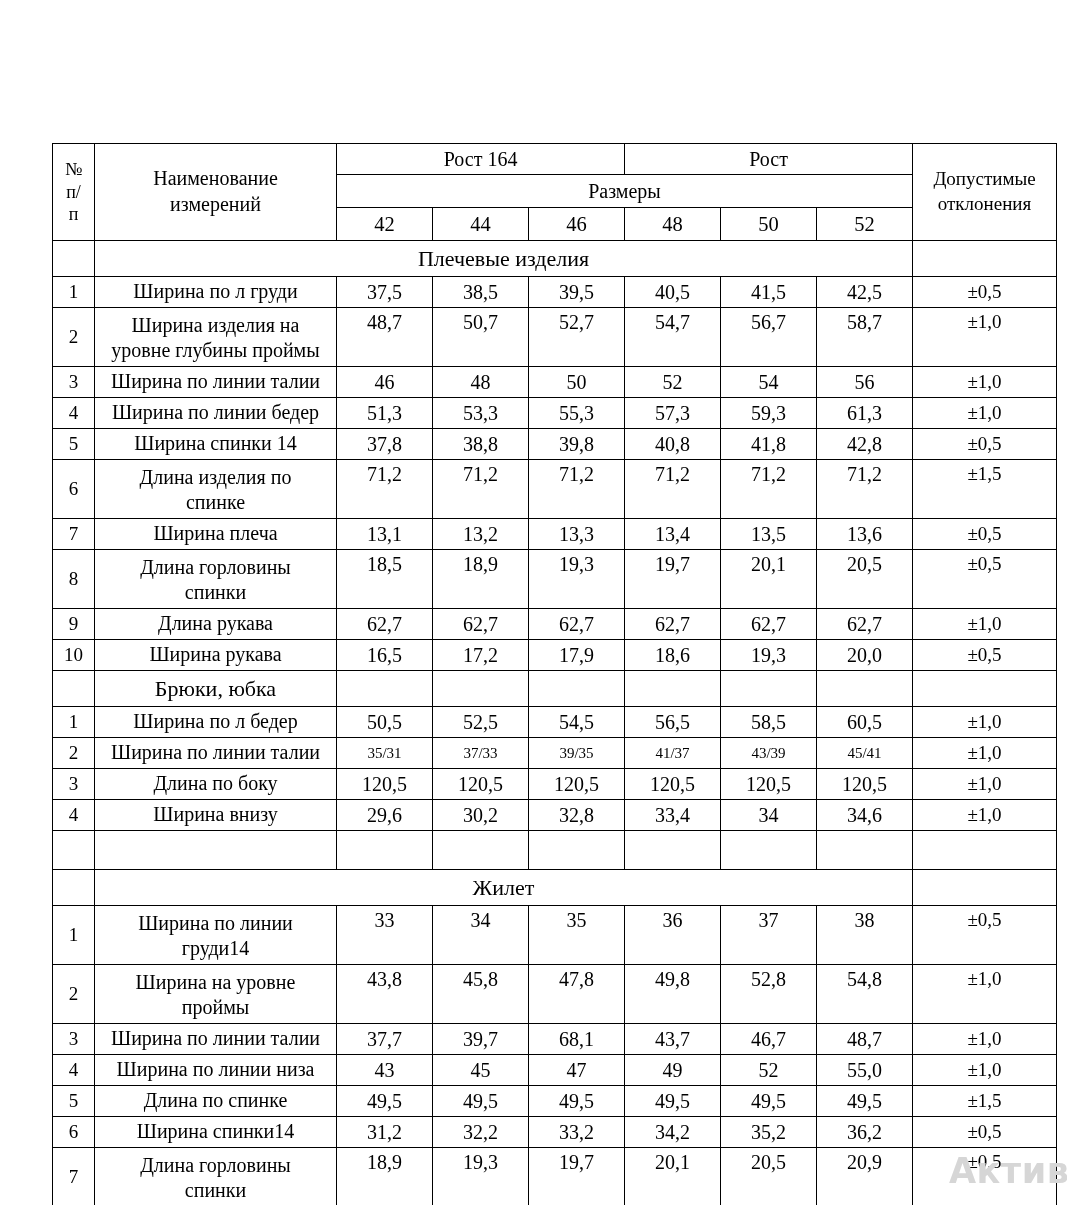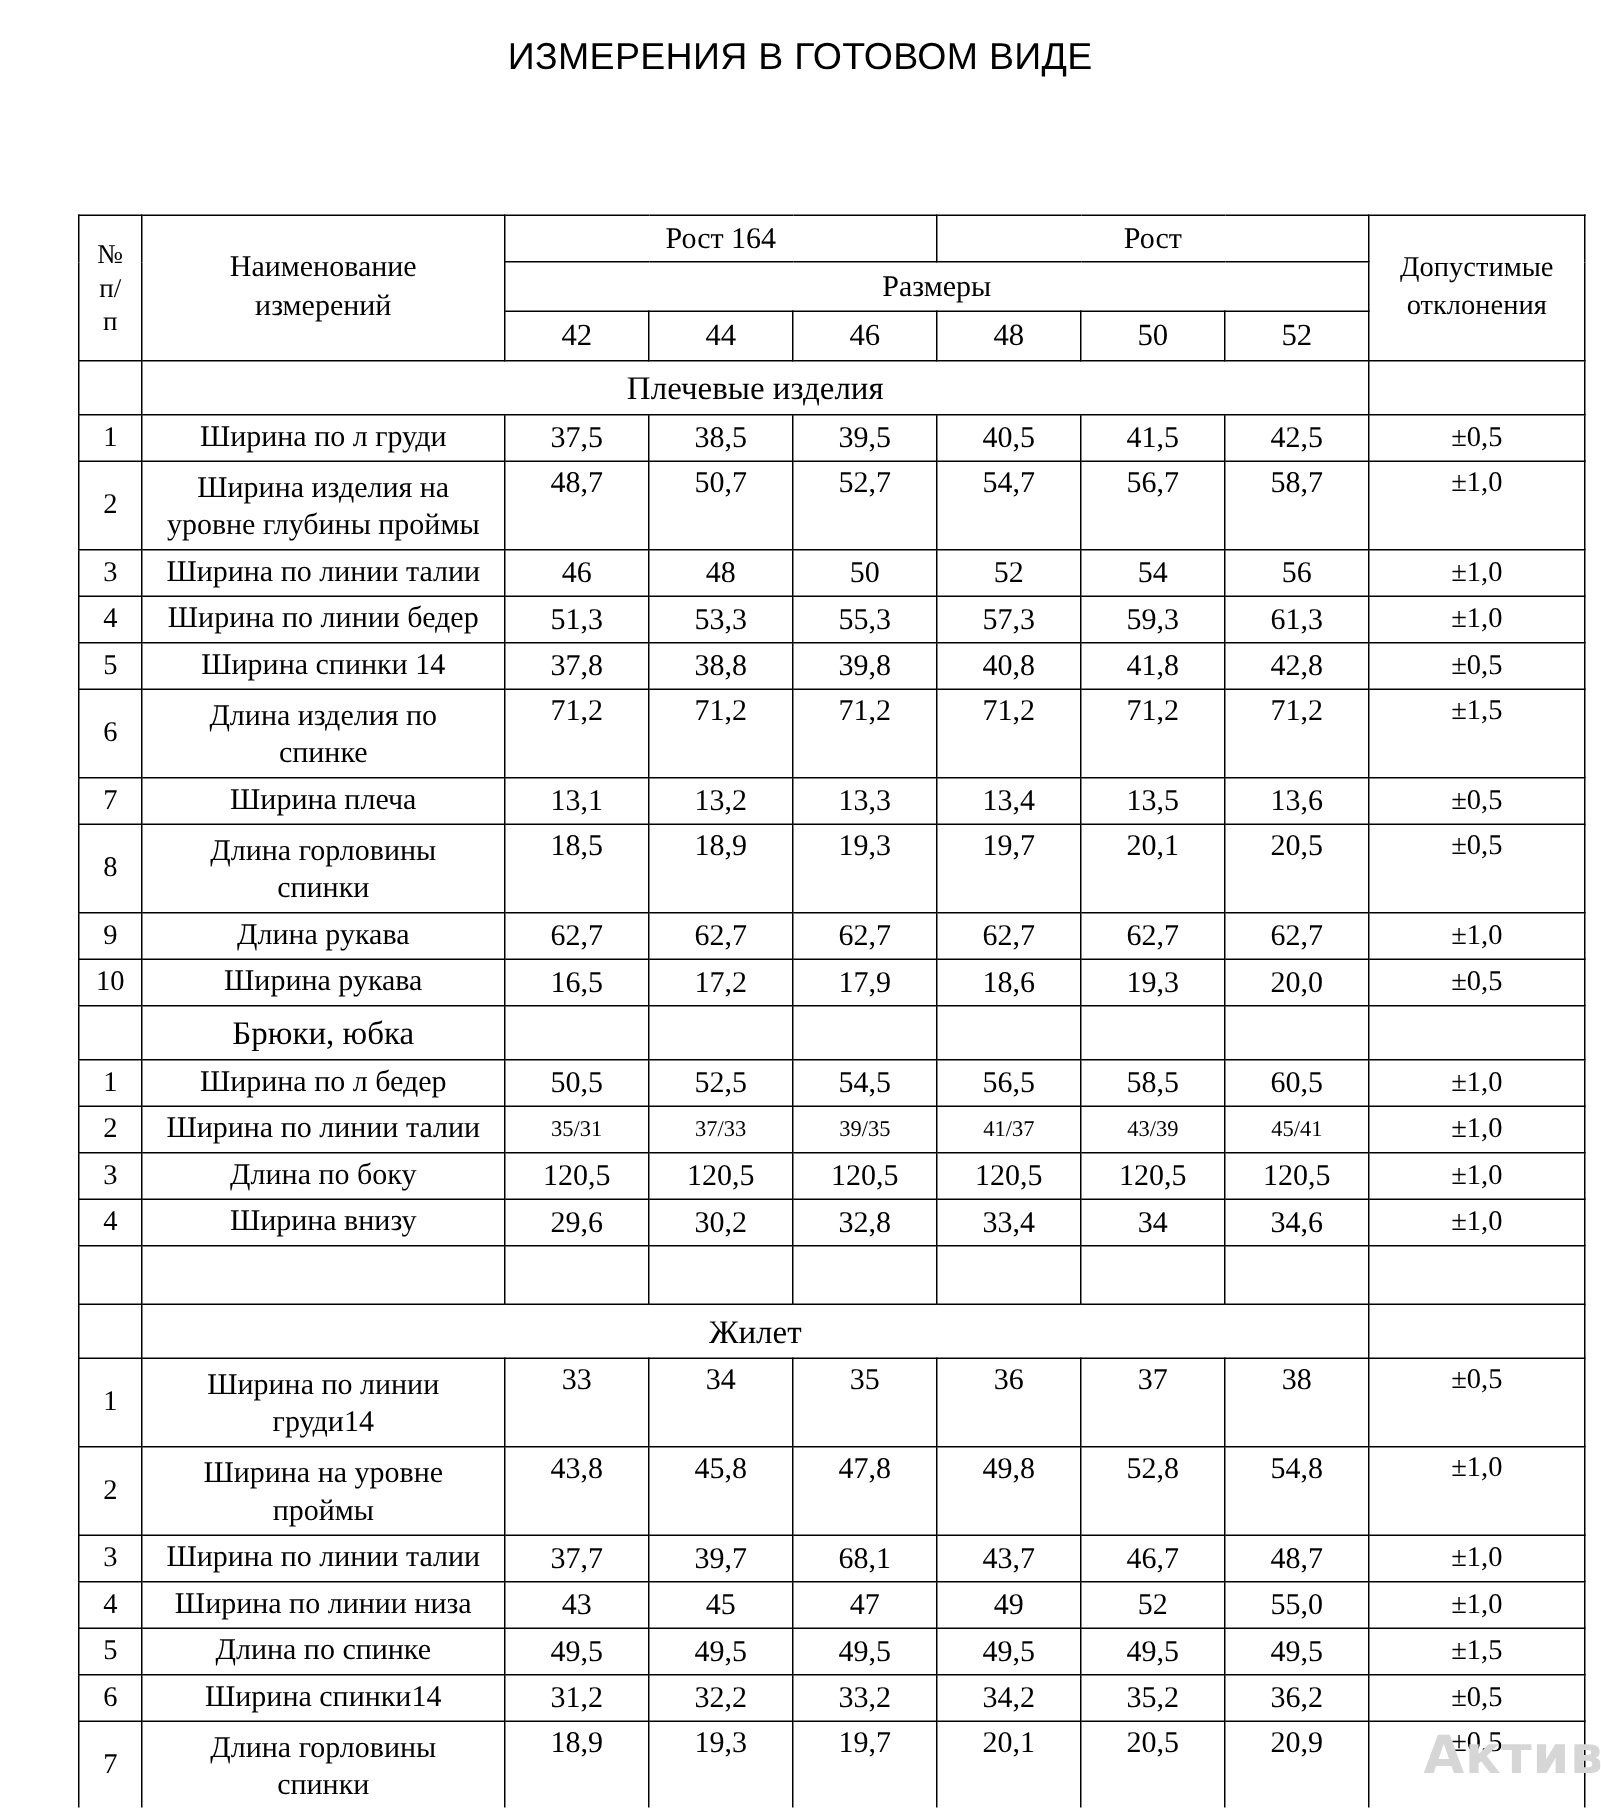--- a/index.html
+++ b/index.html
@@ -152,21 +152,20 @@
     overflow: hidden;
     width: 118px;
     font-weight: bold;
   }
 </style>
 </head>
 <body>
 
 <div class="doc">
 
-  <div class="title">ИЗМЕРЕНИЯ В ГОТОВОМ ВИДЕ</div>
 
   <div class="tbl-wrap">
     <table class="meas">
       <colgroup>
         <col class="c-no">
           <col class="c-name">
         <col class="c-sz">
           <col class="c-sz">
           <col class="c-sz">
         <col class="c-sz">

